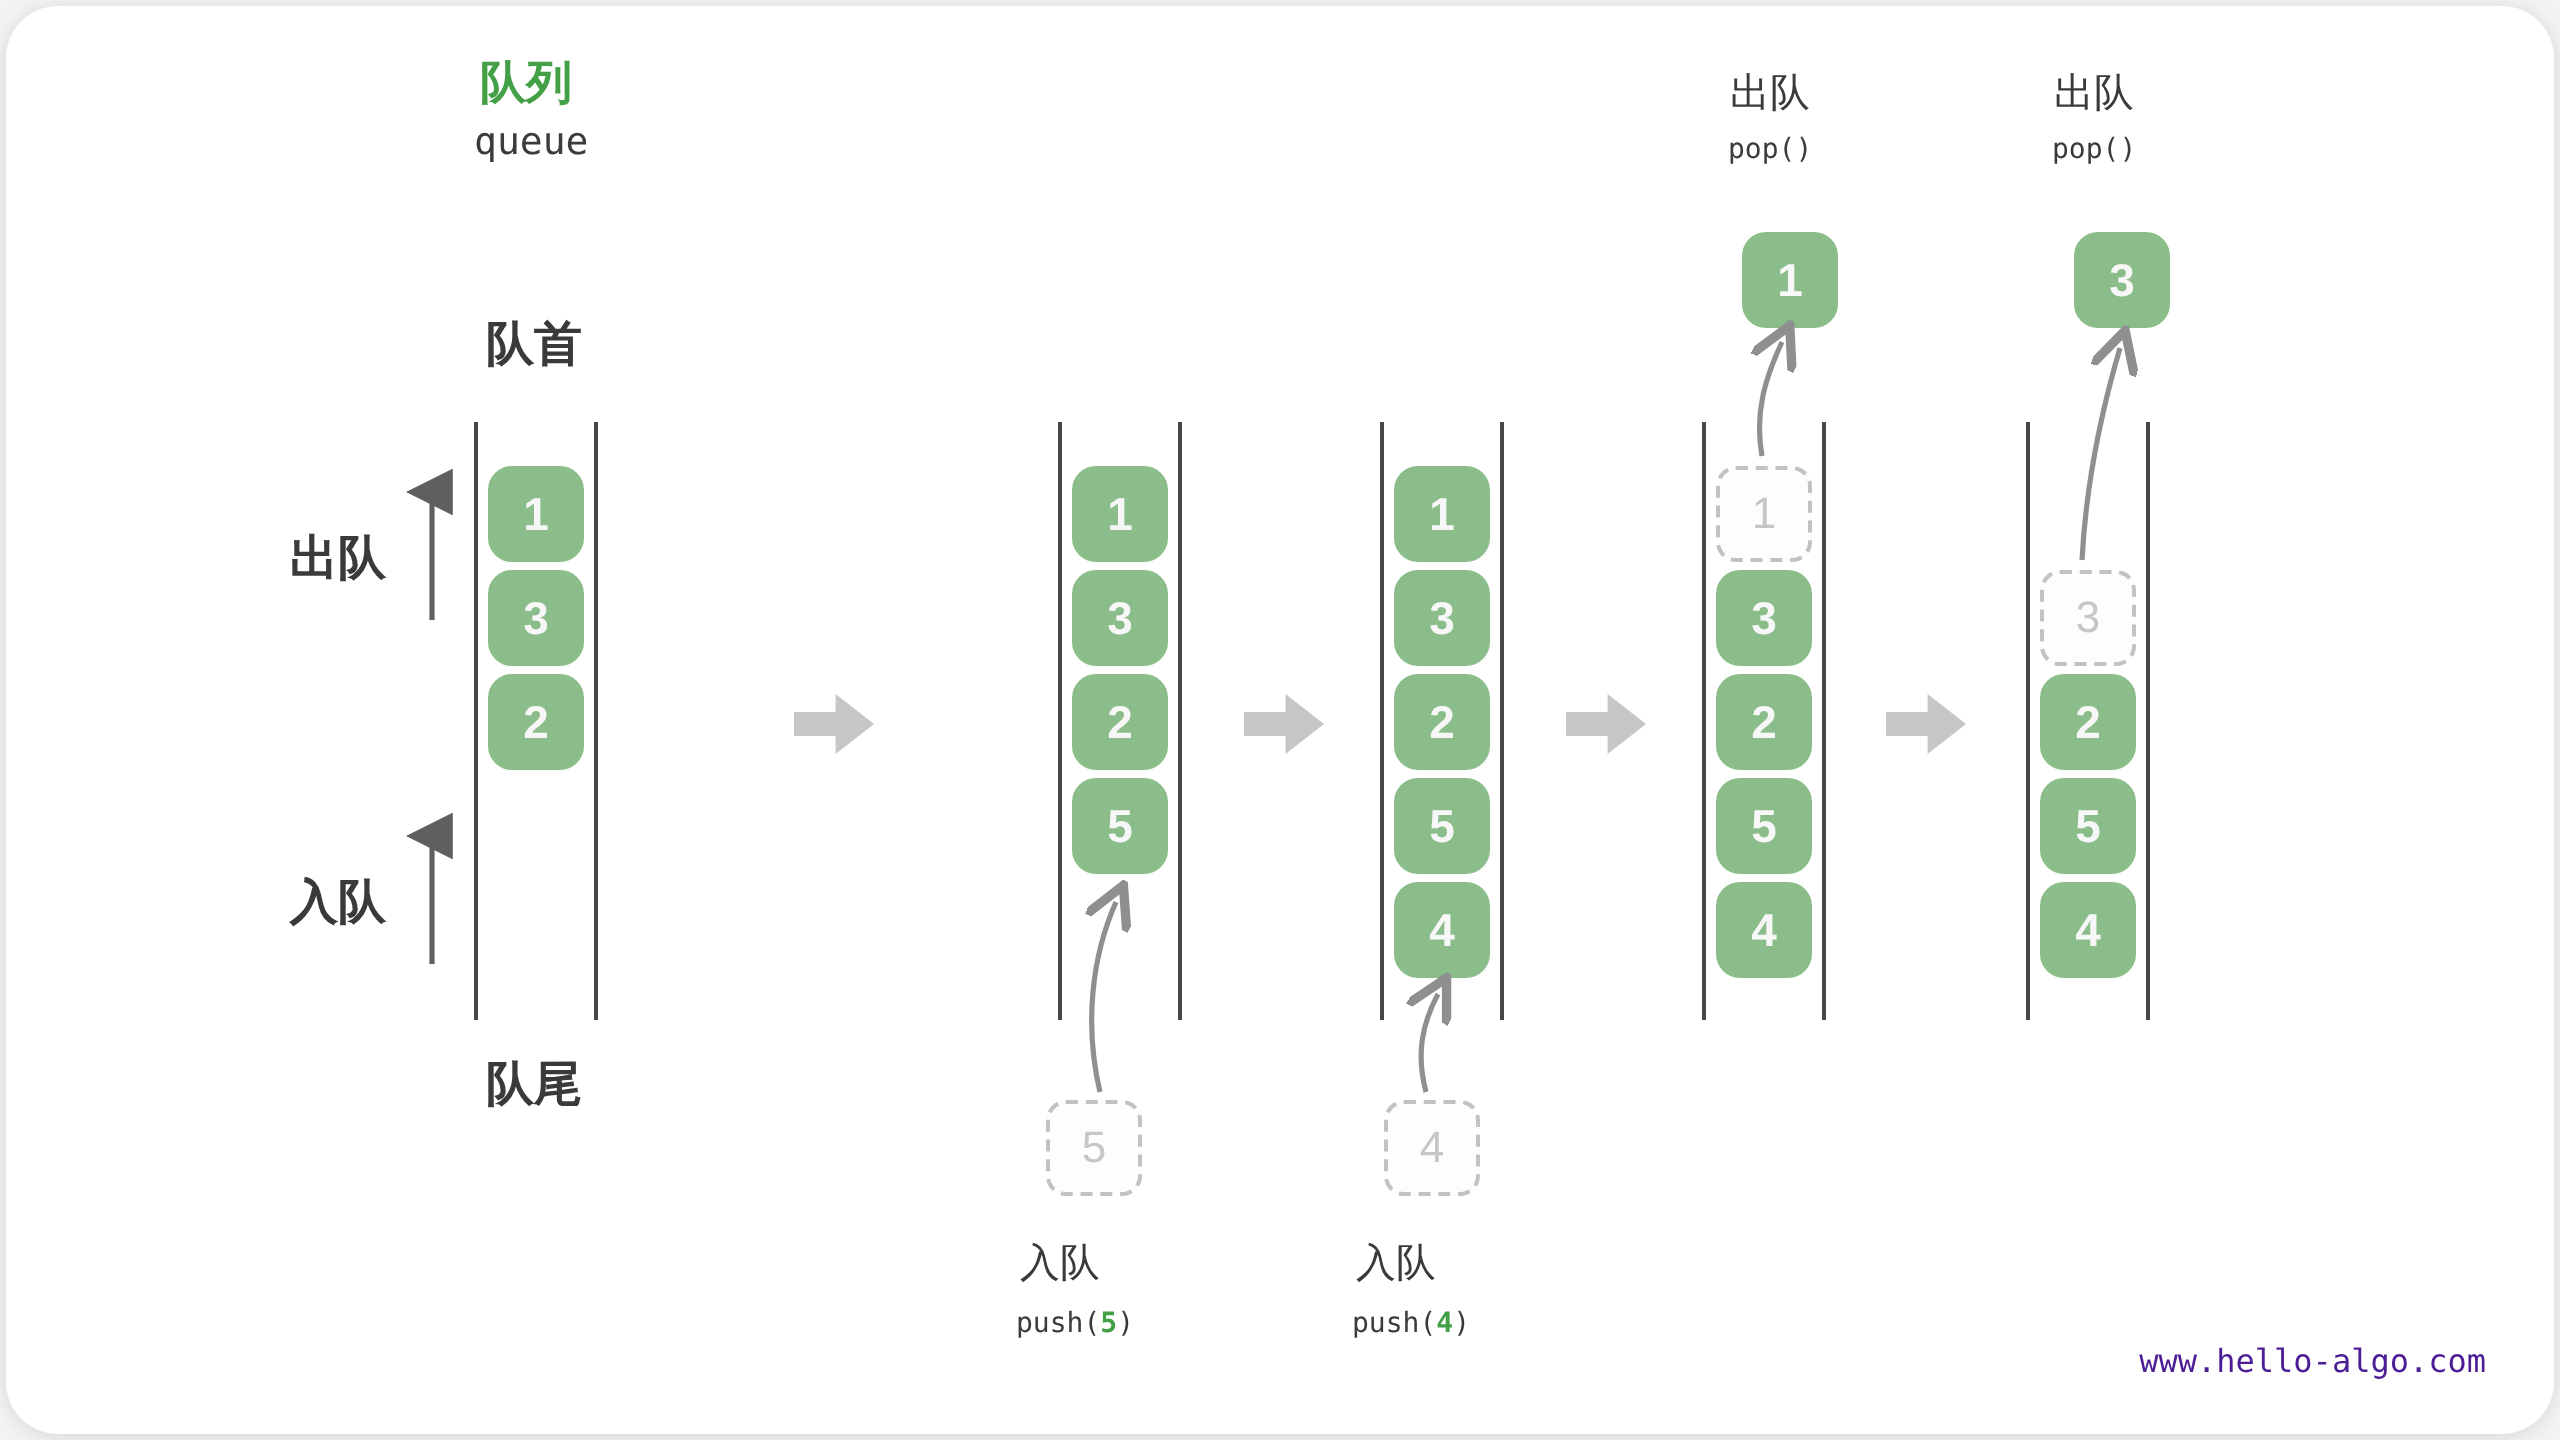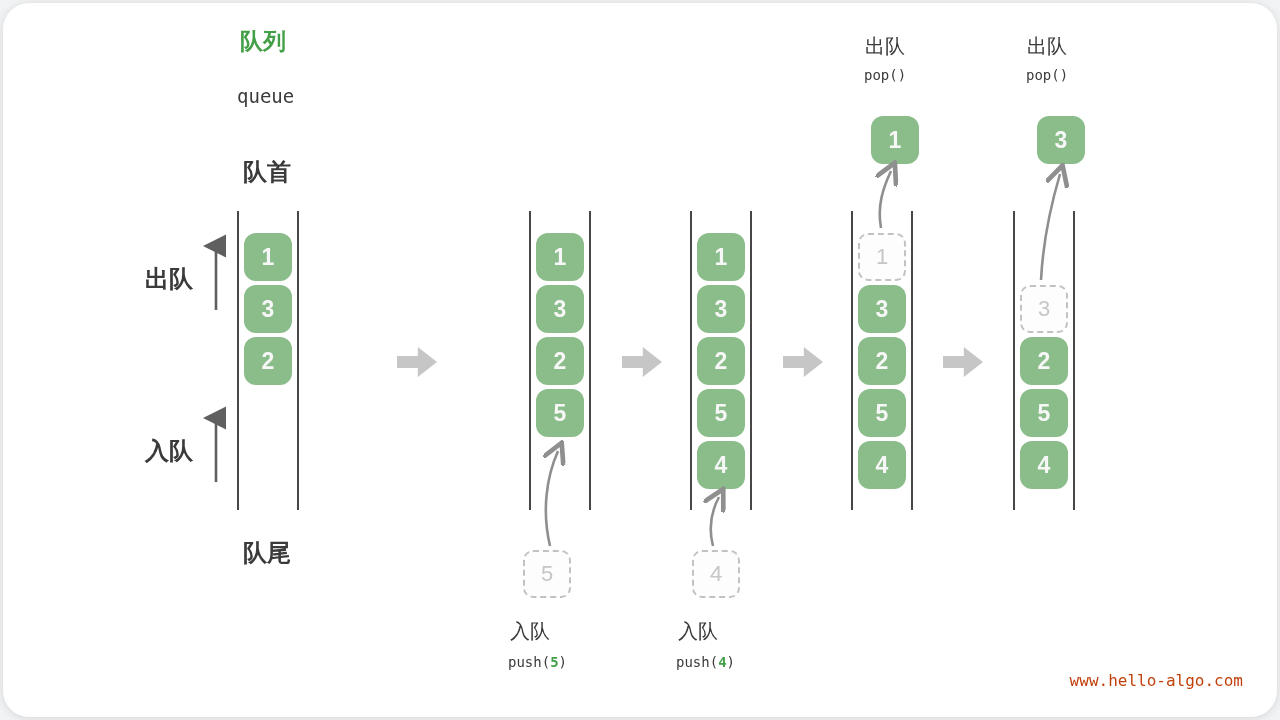--- a/index.html
+++ b/index.html
@@ -32,41 +32,41 @@
   .title-zh{position:absolute;font-size:23px;font-weight:700;color:#43a047;}
   .title-en{position:absolute;font-size:19px;color:#3b3b3b;font-family:"DejaVu Sans Mono",monospace;}
   .zh-bold{position:absolute;font-size:24px;font-weight:700;color:#3a3a3a;}
   .zh-op{position:absolute;font-size:20px;font-weight:500;color:#3a3a3a;}
   .code{
     position:absolute;font-size:14px;color:#3b3b3b;
     font-family:"DejaVu Sans Mono",monospace;
   }
   .code .arg{color:#43a047;font-weight:700;}
   .watermark{
-    position:absolute;right:37px;top:671px;font-size:16px;color:#c2410c;
+    position:absolute;right:37px;top:671px;font-size:16px;color:#4c1d95;
     font-family:"DejaVu Sans Mono",monospace;
   }
   
   .barrow{
     position:absolute;width:40px;height:30px;background:#c6c6c6;
     clip-path:polygon(0% 30%,52% 30%,52% 0%,100% 50%,52% 100%,52% 70%,0% 70%);
   }
   .overlay{position:absolute;left:0;top:0;pointer-events:none;}
 </style>
 </head>
 <body>
 
 <div id="canvas">
   <div class="card"></div>
 
   <div class="title-zh" style="left:240px;top:26px;">队列</div>
-  <div class="title-en" style="left:237px;top:85px;text-align:right;">queue</div>
+  <div class="title-en" style="left:237px;top:60px;text-align:right;">queue</div>
 
   <div class="zh-bold" style="left:243px;top:156px;">队首</div>
-  <div class="zh-bold" style="left:243px;top:537px;">队尾</div>
+  <div class="zh-bold" style="left:243px;top:526px;">队尾</div>
   <div class="zh-bold" style="left:145px;top:263px;">出队</div>
   <div class="zh-bold" style="left:145px;top:435px;">入队</div>
 
   <div class="rail" style="left:237px;"></div>
   <div class="rail" style="left:529px;"></div>
   <div class="rail" style="left:690px;"></div>
   <div class="rail" style="left:851px;"></div>
   <div class="rail" style="left:1013px;"></div>
 
   <div class="cell" style="left:244px;top:233px;">1</div>

